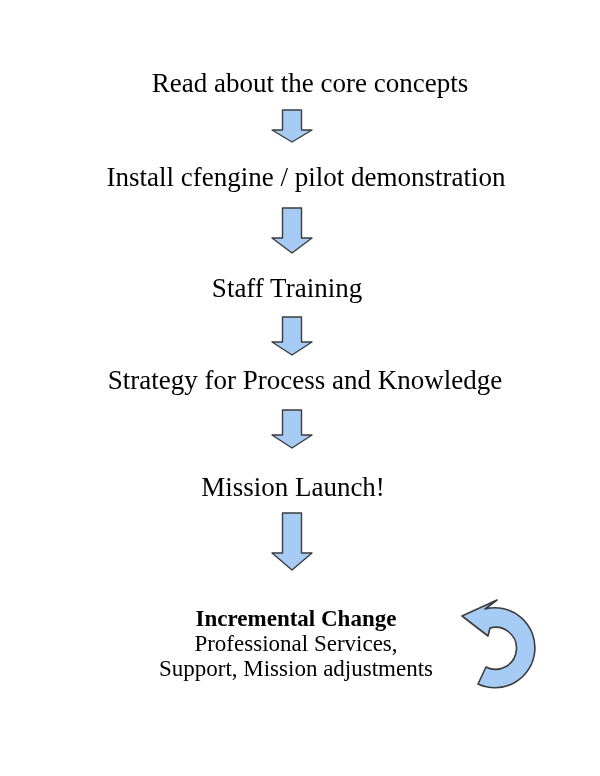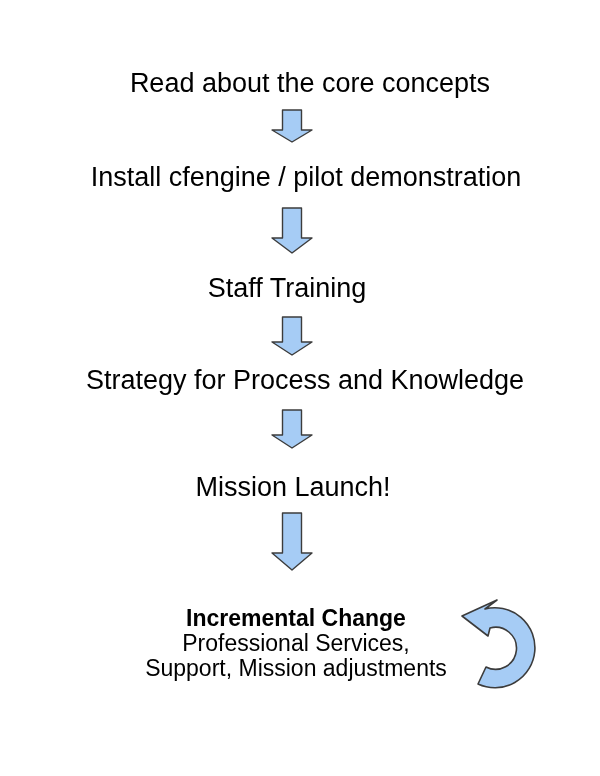--- a/index.html
+++ b/index.html
@@ -2,21 +2,21 @@
 <html><head>
 <meta charset="utf-8">
 <style>
   html, body { margin: 0; padding: 0; background: #ffffff; }
   #canvas {
     position: relative;
     width: 600px;
     height: 776px;
     background: #ffffff;
     overflow: hidden;
-    font-family: Liberation Sans, sans-serif;
+    font-family: Liberation Serif, serif;
     color: #000000;
   }
   .step-label {
     position: absolute;
     width: 600px;
     text-align: center;
     font-size: 27px;
     line-height: 1;
     white-space: nowrap;
     color: #000000;

